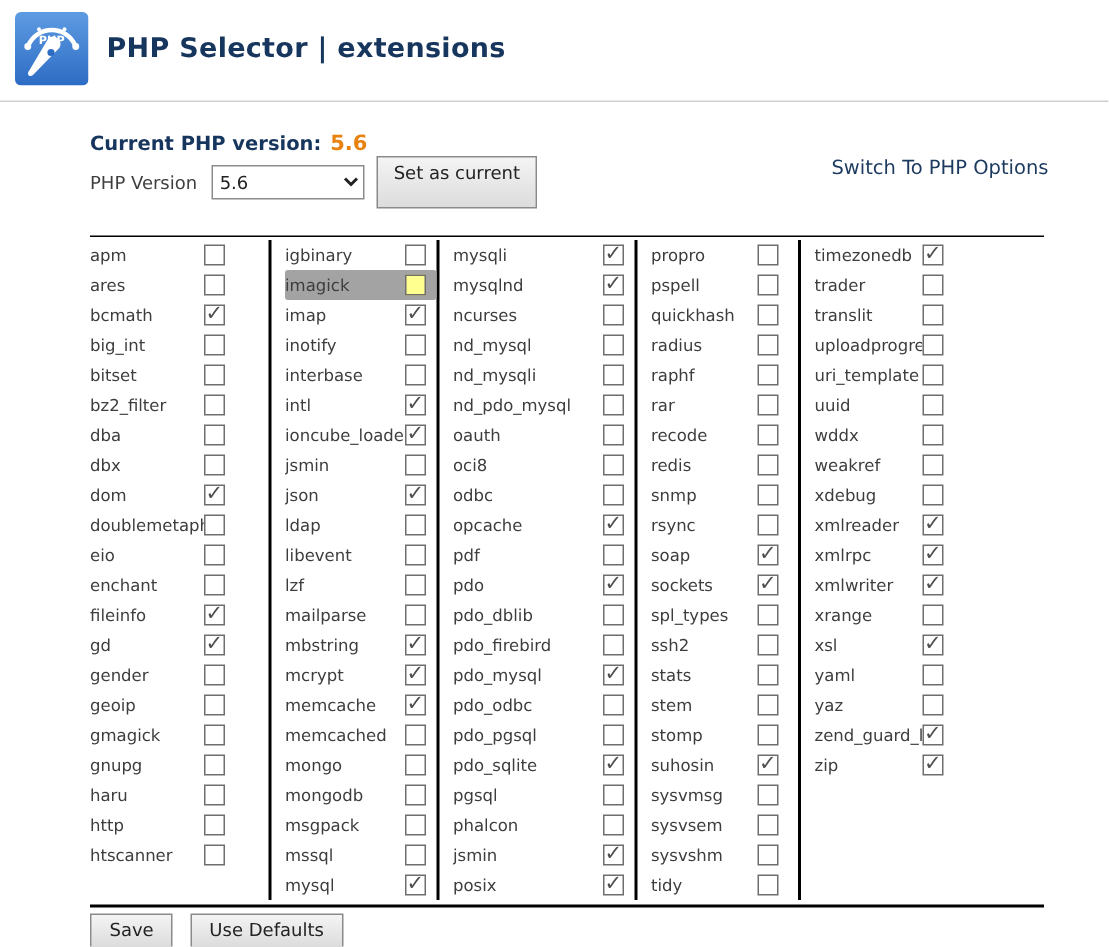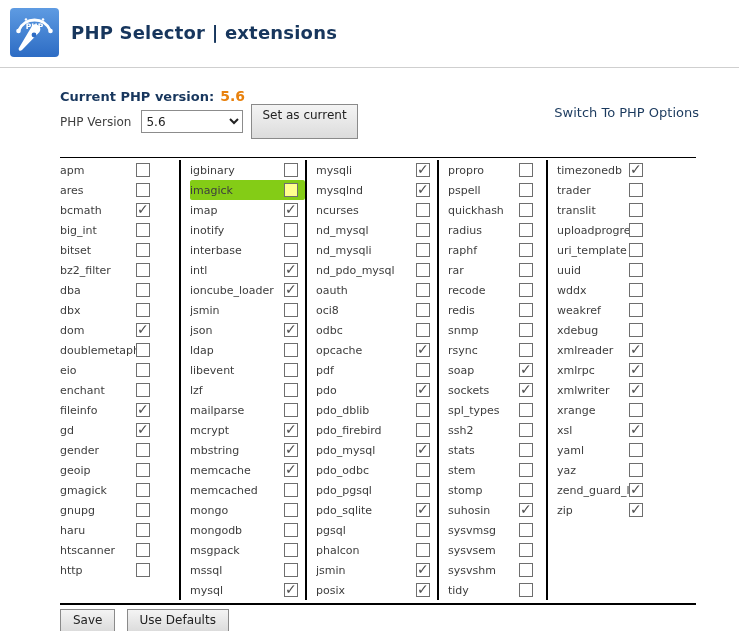--- a/index.html
+++ b/index.html
@@ -24,36 +24,36 @@
     background:linear-gradient(#f4f4f4,#dcdcdc); border:1px solid #8a8a8a;
     padding:3px 10px 16px 10px; margin-left:8px; cursor:pointer; }
   .switch-link { margin-left:auto; margin-right:40px; font-size:13px; color:#1b3a5e;
     text-decoration:none; align-self:flex-start; margin-top:1px; cursor:pointer; }
 
   
   .ext-grid { display:flex; margin:18px 0 0 60px; width:636px;
     border-top:1px solid #000; border-bottom:2px solid #000; padding:2px 0 3px 0; }
   .ext-col { border-right:2px solid #000; padding:0 0 0 0; }
   .ext-col:nth-child(1){ width:121px; }
-  .ext-col:nth-child(2){ width:126px; padding-left:9px; }
+  .ext-col:nth-child(2){ width:112px; padding-left:9px; }
   .ext-col:nth-child(3){ width:132px; padding-left:9px; }
   .ext-col:nth-child(4){ width:109px; padding-left:9px; }
   .ext-col:nth-child(5){ width:139px; padding-left:9px; border-right:none; }
   .ext-row { display:flex; align-items:center; height:20px; }
   .ext-label { flex:1; font-size:11px; color:#3d3d3d; white-space:nowrap; overflow:hidden; }
   .cb { width:14px; height:14px; background:#fff; border:1px solid #6e6e6e;
     position:relative; flex:0 0 auto; cursor:pointer; }
   .ext-col:nth-child(1) .cb { margin-right:29px; }
   .ext-col:nth-child(2) .cb { margin-right:7px; }
   .ext-col:nth-child(3) .cb { margin-right:7px; }
   .ext-col:nth-child(4) .cb { margin-right:13px; }
   .ext-col:nth-child(5) .cb { margin-right:44px; }
   .cb.checked::after { content:"✓"; position:absolute; left:0px; top:-3px;
     font-size:14px; font-weight:bold; color:#4e4e4e; }
-  .ext-row.hl { background:#84cc16; border-radius:2px; }
+  .ext-row.hl { background:#a3a3a3; border-radius:2px; }
   .ext-row.hl .cb { background:#ffff8f; }
 
   
   .footer-actions { margin:4px 0 0 60px; }
   .footer-actions .btn { margin-left:0; margin-right:6px; padding:3px 12px 4px 12px; }
 </style>
 </head>
 <body>
 
 <div class="app-header">
@@ -163,25 +163,25 @@
       </div>
       <div class="ext-row">
         <span class="ext-label">gnupg</span>
         <span class="cb"></span>
       </div>
       <div class="ext-row">
         <span class="ext-label">haru</span>
         <span class="cb"></span>
       </div>
       <div class="ext-row">
+        <span class="ext-label">http</span>
+        <span class="cb"></span>
+      </div>
+      <div class="ext-row">
         <span class="ext-label">htscanner</span>
-        <span class="cb"></span>
-      </div>
-      <div class="ext-row">
-        <span class="ext-label">http</span>
         <span class="cb"></span>
       </div>
     </div>
     <div class="ext-col">
       <div class="ext-row">
         <span class="ext-label">igbinary</span>
         <span class="cb"></span>
       </div>
       <div class="ext-row hl">
         <span class="ext-label">imagick</span>
@@ -225,25 +225,25 @@
       </div>
       <div class="ext-row">
         <span class="ext-label">lzf</span>
         <span class="cb"></span>
       </div>
       <div class="ext-row">
         <span class="ext-label">mailparse</span>
         <span class="cb"></span>
       </div>
       <div class="ext-row">
+        <span class="ext-label">mbstring</span>
+        <span class="cb checked"></span>
+      </div>
+      <div class="ext-row">
         <span class="ext-label">mcrypt</span>
-        <span class="cb checked"></span>
-      </div>
-      <div class="ext-row">
-        <span class="ext-label">mbstring</span>
         <span class="cb checked"></span>
       </div>
       <div class="ext-row">
         <span class="ext-label">memcache</span>
         <span class="cb checked"></span>
       </div>
       <div class="ext-row">
         <span class="ext-label">memcached</span>
         <span class="cb"></span>
       </div>

